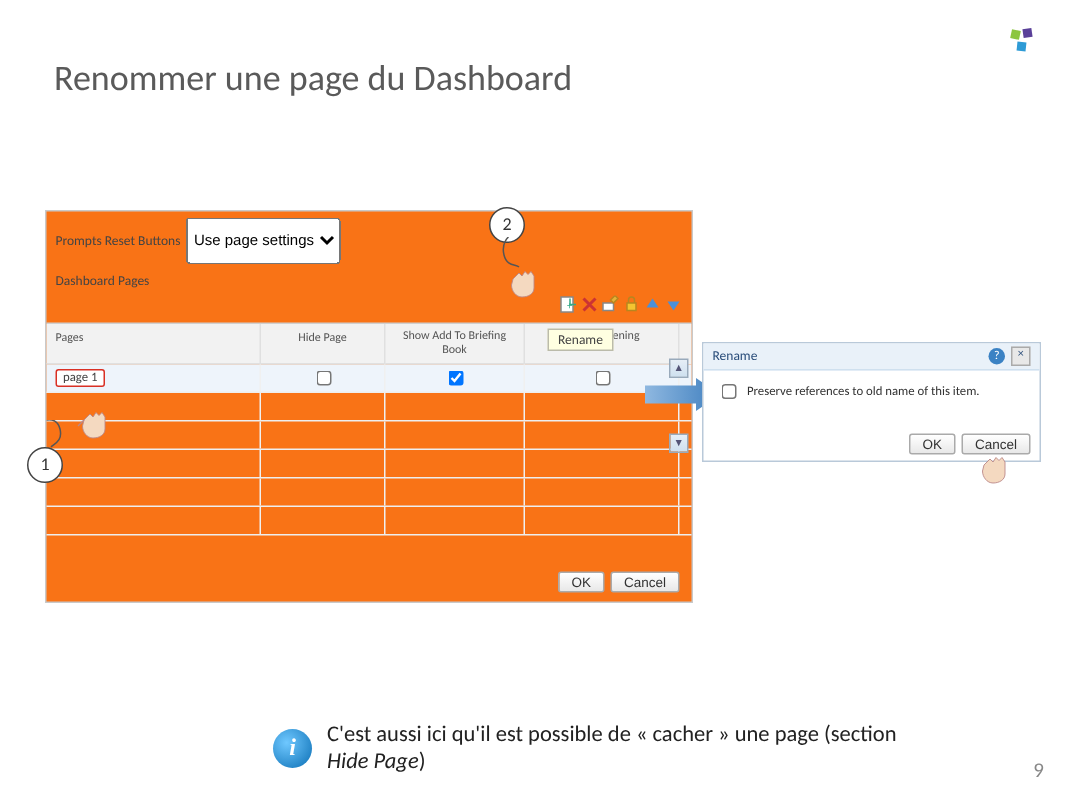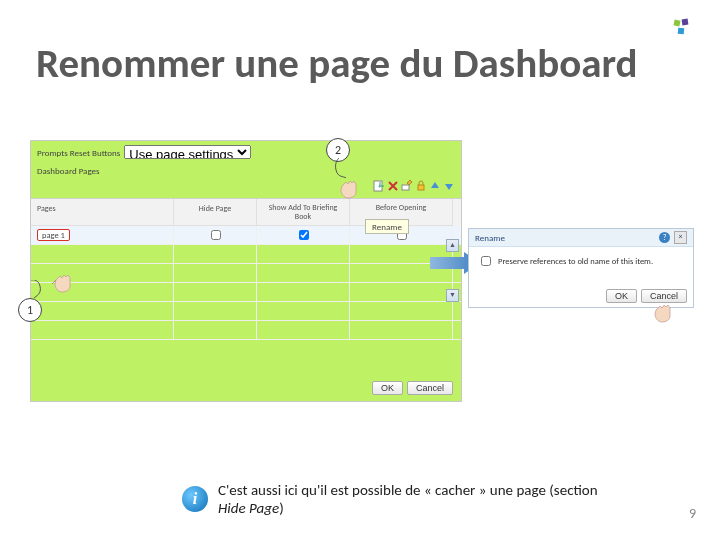--- a/index.html
+++ b/index.html
@@ -1,22 +1,22 @@
 <!DOCTYPE html>
 <html><head>
 <meta charset="utf-8">
 <style>
   html,body{margin:0;padding:0;width:720px;height:540px;background:#fff;font-family:Calibri,Arial,sans-serif;color:#333;overflow:hidden}
   .slide{position:relative;width:720px;height:540px}
-  .title{position:absolute;left:36px;top:38px;font-size:41px;font-weight:700;color:#5a5a5a}
+  .title{position:absolute;left:36px;top:38px;font-size:24px;font-weight:400;color:#5a5a5a}
   .logo{position:absolute;right:28px;top:18px;width:20px;height:20px}
   .pagenum{position:absolute;right:24px;bottom:18px;font-size:14px;color:#888}
-  .main-panel{position:absolute;left:30px;top:140px;width:430px;height:260px;border:1px solid #c9c9c9;background:#bef264;font-size:9px;color:#444}
+  .main-panel{position:absolute;left:30px;top:140px;width:430px;height:260px;border:1px solid #c9c9c9;background:#f97316;font-size:9px;color:#444}
   .mp-row1{display:flex;align-items:center;gap:4px;padding:4px 6px}
-  .mp-row1 select{font-size:13px;height:14px}
+  .mp-row1 select{font-size:10px;height:31px}
   .mp-h{font-weight:normal;padding:2px 6px}
   .mp-note{padding:2px 6px;font-size:8.5px;color:#333}
   .toolbar{display:flex;gap:2px;justify-content:flex-end;padding:2px 6px;align-items:center}
   .tb-ico{width:12px;height:12px;display:inline-block;border:0}
   .grid{border-top:1px solid #d0d0d0;margin-top:4px}
   .grid-head{display:flex;background:#f2f2f2;font-size:8px;color:#555}
   .grid-head>div{padding:4px 6px;border-right:1px solid #e0e0e0;border-bottom:1px solid #e0e0e0}
   .col-page{width:130px}
   .col-hide{width:70px;text-align:center}
   .col-bb{width:80px;text-align:center;line-height:1.1}

